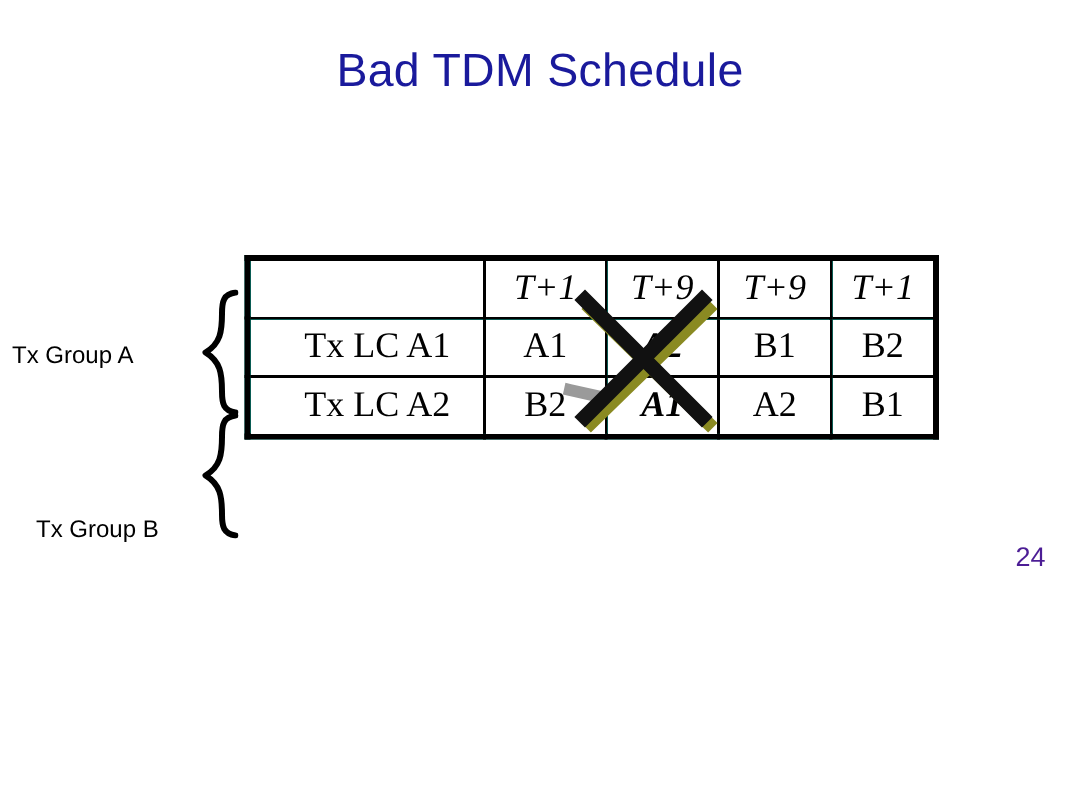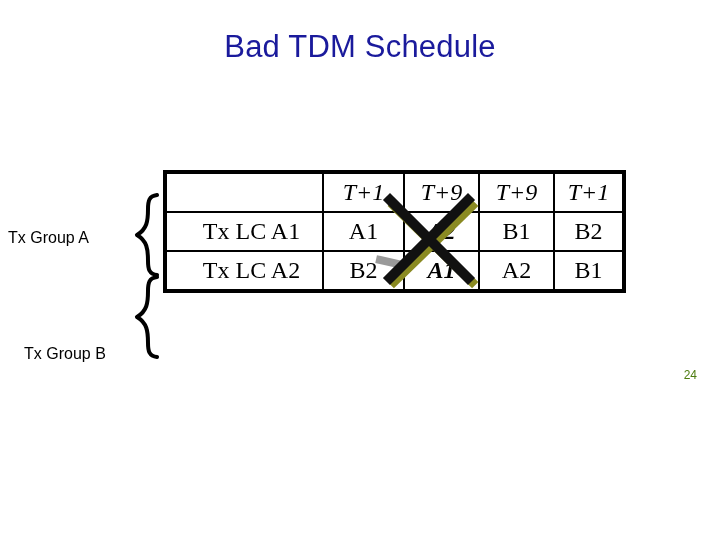--- a/index.html
+++ b/index.html
@@ -119,22 +119,22 @@
     pointer-events: none;
   }
   #conflict-x svg { display: block; width: 100%; height: 100%; }
 
   
   #page-number {
     position: absolute;
     right: 23px;
     bottom: 18px;
     font-family: "Liberation Sans", sans-serif;
-    font-size: 12px;
-    color: #4d7c0f;
+    font-size: 18px;
+    color: #4c1d95;
   }
 </style>
 </head>
 <body>
 
 <div id="slide">
 
   <div id="slide-title">Bad TDM Schedule</div>
 
   <div class="group-label" id="group-label-a">Tx Group A</div>

